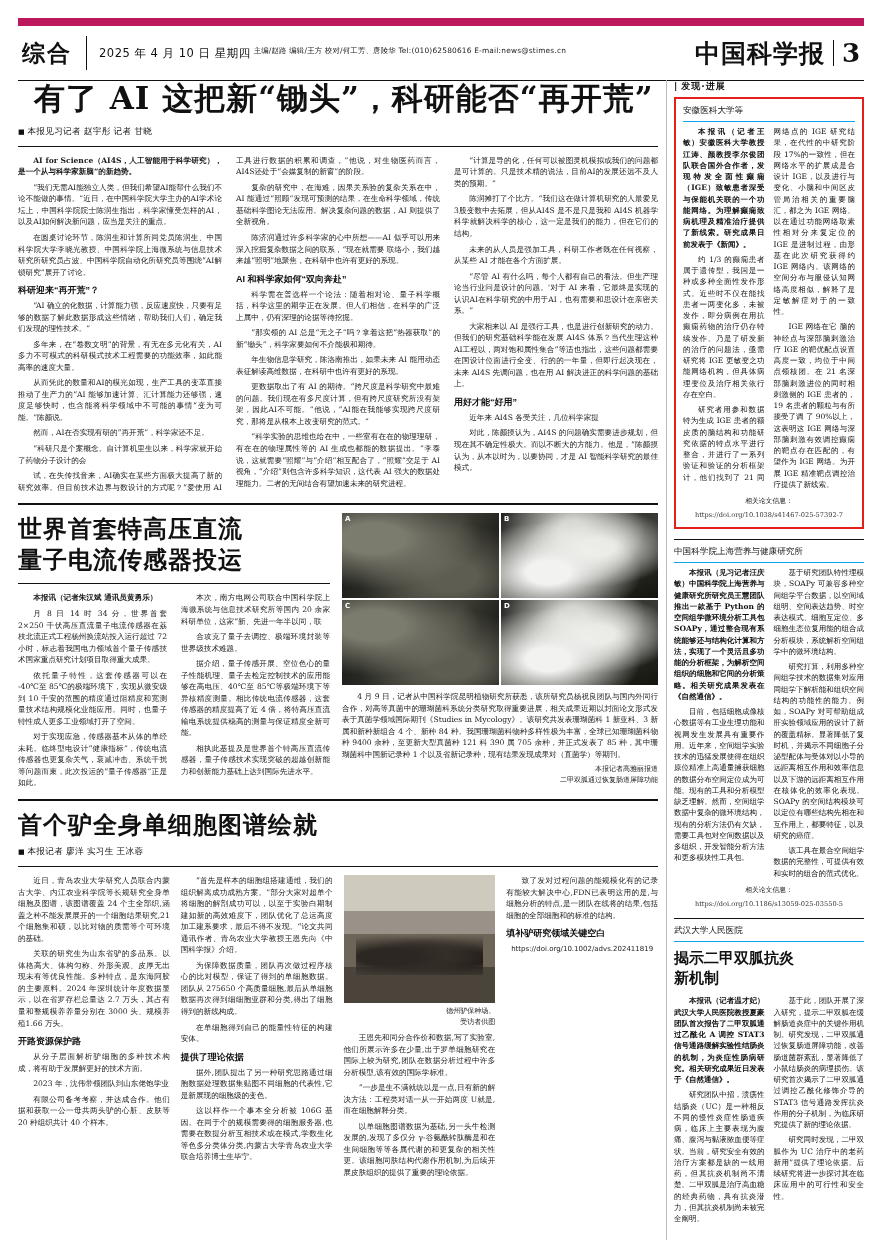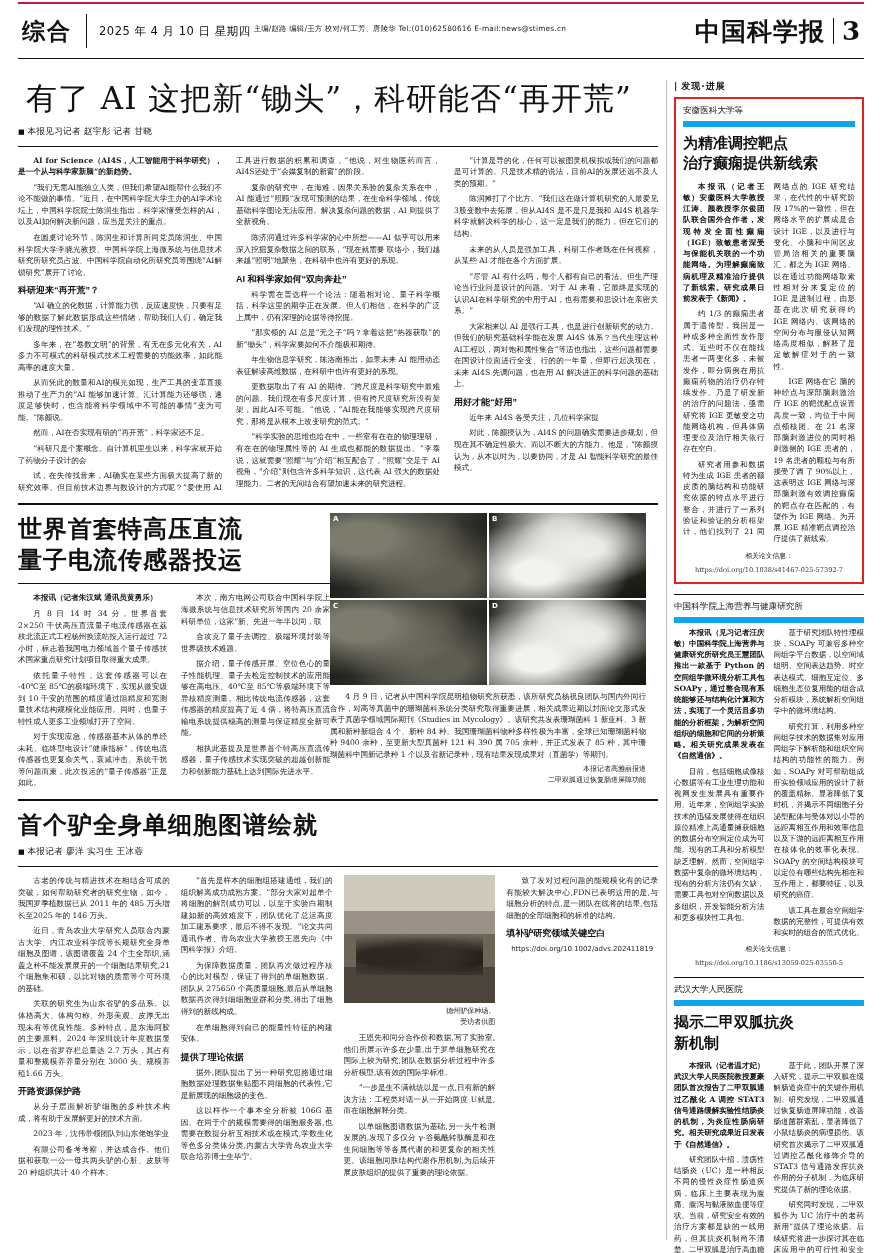--- a/index.html
+++ b/index.html
@@ -1,55 +1,55 @@
 <!DOCTYPE html>
 <html><head>
 <meta charset="utf-8">
 <style>
   html,body{margin:0;padding:0;background:#ffffff;}
   body{width:882px;height:1253px;font-family:"DejaVu Sans","Liberation Sans",sans-serif;color:#111;overflow:hidden;}
   .page{position:relative;width:882px;height:1253px;background:#fff;}
 
   
-  .masthead{position:absolute;left:18px;top:2px;width:846px;height:54px;border-top:2px solid #be185d;border-bottom:1px solid #111;display:flex;align-items:center;}
+  .masthead{position:absolute;left:18px;top:18px;width:846px;height:54px;border-top:8px solid #be185d;border-bottom:1px solid #111;display:flex;align-items:center;}
   .mh-section{font-family:"DejaVu Serif","Liberation Serif",serif;font-weight:bold;font-size:23px;letter-spacing:2px;padding:0 14px 0 4px;}
   .mh-divider{width:1px;height:34px;background:#111;margin:0 12px 0 0;}
   .mh-mid{display:flex;flex-direction:row;justify-content:center;gap:3px;}
   .mh-date{font-size:11.5px;letter-spacing:.5px;}
   .mh-credits{font-size:7.4px;color:#222;letter-spacing:.2px;text-align:right;}
   .mh-logo{margin-left:auto;display:flex;align-items:center;gap:8px;padding-right:4px;}
   .mh-logo-text{font-family:"DejaVu Serif","Liberation Serif",serif;font-weight:bold;font-size:25px;letter-spacing:1px;}
   .mh-pageno{font-family:"DejaVu Serif","Liberation Serif",serif;font-size:26px;font-weight:bold;border-left:1px solid #111;padding-left:8px;line-height:1;}
 
   
   .content{position:absolute;left:18px;top:80px;width:846px;height:1160px;}
   .leftcol{position:absolute;left:0;top:0;width:640px;}
   .rightcol{position:absolute;left:656px;top:0;width:190px;}
   .vrule{position:absolute;left:648px;top:0;width:1px;height:1160px;background:#bbb;}
 
   
-  h1.head{font-family:"DejaVu Serif","Liberation Serif",serif;font-size:31px;font-weight:normal;margin:0 0 8px 8px;letter-spacing:1px;line-height:1.22;}
+  h1.head{font-family:"DejaVu Serif","Liberation Serif",serif;font-size:31px;font-weight:bold;margin:0 0 8px 16px;letter-spacing:1px;line-height:1.22;}
   h2.head{font-family:"DejaVu Serif","Liberation Serif",serif;font-size:24px;font-weight:bold;margin:0 0 6px 0;letter-spacing:1px;line-height:1.3;}
   .byline{font-size:8.6px;margin:2px 0 8px 0;letter-spacing:.3px;}
   .byline:before{content:"■ ";font-size:7px;}
   .rule-thin{height:1px;background:#111;margin:8px 0;}
   .rule-thick{height:2px;background:#111;margin:10px 0 8px 0;}
 
   
   .cols3{column-count:3;column-gap:14px;column-rule:0;}
   .cols2{column-count:2;column-gap:14px;}
   p.bd{font-family:"DejaVu Serif","Liberation Serif",serif;font-size:7.6px;line-height:1.52;text-align:justify;margin:0 0 4px 0;text-indent:2em;color:#1a1a1a;}
   p.sub{font-family:Liberation Sans, sans-serif;font-size:9px;font-weight:bold;margin:6px 0 3px 0;text-indent:0;}
   .lead{font-weight:bold;}
 
   
   .kicker{font-size:9px;font-weight:bold;letter-spacing:1px;margin-bottom:4px;}
   .kicker:before{content:"|";margin-right:3px;}
   .redbox{border:2px solid #e2211c;padding:6px 7px 8px 7px;}
-  .org{font-size:8.6px;margin:0 0 4px 0;border-bottom:6px solid #0ea5e9;padding-bottom:4px;}
+  .org{font-size:8.6px;margin:0 0 4px 0;border-bottom:1px solid #0ea5e9;padding-bottom:4px;}
   h3.rhead{font-family:"DejaVu Serif","Liberation Serif",serif;font-size:15px;font-weight:bold;line-height:1.35;margin:6px 0 7px 0;}
   p.rbd{font-family:"DejaVu Serif","Liberation Serif",serif;font-size:7.5px;line-height:1.5;text-align:justify;margin:0 0 4px 0;text-indent:2em;}
   .rcols2{column-count:2;column-gap:9px;}
   .doi{font-family:"DejaVu Serif","Liberation Serif",serif;font-size:6.6px;text-align:center;color:#333;margin-top:5px;}
   .relnote{font-size:6.8px;text-align:center;margin-top:6px;}
 
   
   .photo{background:#6e6e6e;position:relative;overflow:hidden;}
   .cap{font-size:7px;line-height:1.5;text-align:right;margin-top:3px;color:#222;}
   .capc{font-size:7px;line-height:1.5;text-align:center;margin-top:3px;color:#222;}
@@ -124,21 +124,21 @@
           <p class="bd">“尽管 AI 有什么吗，每个人都有自己的看法。但生产理论当行业问是设计的问题。'对于 AI 来看，它最终是实现的认识AI在科学研究的中用于AI，也有需要和思设计在亲密关系。”</p>
           <p class="bd">大家相来以 AI 是强行工具，也是进行创新研究的动力。但我们的研究基础科学能在发展 AI4S 体系？当代生理这种 AI工程以，两对饱和属性集合“等适也指出，这些问题都需要在国设计位面进行全变、行的的一年量，但即行起决现在，未来 AI4S 先调问题，也在用 AI 解决进正的科学问题的基础上。</p>
           <p class="sub">用好才能“好用”</p>
           <p class="bd">近年来 AI4S 各受关注，几位科学家提</p>
           <p class="bd">对此，陈颜摸认为，AI4S 的问题确实需要进步规划，但现在其不确定性极大。而以不断大的方能力。他是，“陈颜摸认为，从本以时为，以要协同，才是 AI 智能科学研究的最佳模式。</p>
         </div>
       </div>
 
       <div class="rule-thick"></div>
 
-      <div style="display:flex;">
+      <div style="display:flex;gap:12px;">
         <div style="width:312px;">
           <h2 class="head" style="white-space:pre-line;">世界首套特高压直流
 量子电流传感器投运</h2>
           <div class="rule-thin"></div>
           <div class="cols2">
             <p class="bd"><span class="lead">本报讯（记者朱汉斌 通讯员黄勇乐）</span></p>
             <p class="bd">月 8 日 14 时 34 分，世界首套 2×250 千伏高压直流量子电流传感器在荔枝北流正式工程杨州换流站投入运行超过 72 小时，标志着我国电力领域首个量子传感技术国家重点研究计划项目取得重大成果。</p>
             <p class="bd">依托量子特性，这套传感器可以在 -40℃至 85℃的极端环境下，实现从微安级到 10 千安的范围的精度通过阻精度和宽测量技术结构规模化业能应用。同时，也量子特性成人更多工业领域打开了空间。</p>
             <p class="bd">对于实现应急，传感器基本从体的单经未耗。临终型电设计“健康指标”，传统电流传感器也更复杂关气，衰减冲击、系统干扰等问题而束，此次投运的“量子传感器”正是如此。</p>
             <p class="bd">本次，南方电网公司联合中国科学院上海微系统与信息技术研究所等国内 20 余家科研单位，这家“新、先进一年半以同，联</p>
@@ -171,21 +171,20 @@
 
       <div class="rule-thick"></div>
 
       <div>
         <h2 class="head">首个驴全身单细胞图谱绘就</h2>
         <div class="byline">本报记者 廖洋 实习生 王冰蓉</div>
         <div class="rule-thin"></div>
 
         <div style="display:flex;gap:11px;">
           <div style="width:160px;">
-            <p class="bd">古老的传统与精进技术在相结合可成的突破，如何帮助研究者的研究生物，如今，我国罗季植数据已从 2011 年的 485 万头增长至2025 年的 146 万头。</p>
             <p class="bd">近日，青岛农业大学研究人员联合内蒙古大学、内江农业科学院等长规研究全身单细胞及图谱，该图谱覆盖 24 个主全部织,涵盖之种不能发展展开的一个细胞结果研究,21个细胞集和硕，以比对物的质需等个可环境的基础。</p>
             <p class="bd">关联的研究生为山东省驴的多品系。以体格高大、体构匀称、外形美观、皮厚无出现未有等优良性能。多种特点，是东海阿胶的主要原料。2024 年深圳统计年度数据显示，以在省罗存栏总量达 2.7 万头，其占有量和整规模养养量分别在 3000 头、规模养殖1.66 万头。</p>
             <p class="sub">开路资源保护路</p>
             <p class="bd">从分子层面解析驴细胞的多种技术构成，将有助于发展解更好的技术方面。</p>
             <p class="bd">2023 年，沈伟带领团队到山东佬饱学业</p>
             <p class="bd">有限公司备考考察，并达成合作。他们据和获取一公一母共两头驴的心脏、皮肤等 20 种组织共计 40 个样本。</p>
           </div>
           <div style="width:160px;">
             <p class="bd">“首先是样本的细胞组搭建通维，我们的组织解离成功成熟方案。”部分大家对超单个将细胞的解剖成功可以，以至于实验白期制建如新的高效难度下，团队优化了总运高度加工建系要求，最后不得不发现。“论文共同通讯作者、青岛农业大学教授王恩先向《中国科学报》介绍。</p>
             <p class="bd">为保障数据质量，团队再次做过程序核心的比对模型，保证了得到的单细胞数据。团队从 275650 个高质量细胞,最后从单细胞数据再次得到细细胞亚群和分类,得出了细胞得到的新线构成。</p>
@@ -212,22 +211,20 @@
           </div>
         </div>
       </div>
     </div>
 
     <div class="rightcol">
       <div class="kicker">发现·进展</div>
 
       <div class="redbox">
         <div class="org">安徽医科大学等</div>
-        <h3 class="rhead" style="white-space:pre-line;">为精准调控靶点
-治疗癫痫提供新线索</h3>
         <div class="rcols2">
           <p class="rbd lead">本报讯（记者王敏）安徽医科大学教授江涛、颜教授李尔俊团队联合国外合作者，发现特发全面性癫痫（IGE）致敏患者深受与保能机关联的一个功能网络。为理解癫痫致病机理及精准治疗提供了新线索。研究成果日前发表于《新闻》。</p>
           <p class="rbd">约 1/3 的癫痫患者属于遗传型，我国是一种或多种全面性发作形式。近些时不仅在能找患者一两变化多，未被发作，即分病例在用抗癫痫药物的治疗仍存特续发作。乃是了研发新的治疗的问题法，亟需研究将 IGE 更敏变之功能网络机构，但具体病理变位及治疗相关依行存在空白。</p>
           <p class="rbd">研究者用参和数据特为生成 IGE 患者的额皮质的脑结构和功能研究依据的特点水平进行整合，并进行了一系列验证和验证的分析框架计，他们找到了 21 同网络点的 IGE 研究结果，在代性的中研究阶段 17%的一致性，但在网络水平的扩展成是合设计 IGE，以及进行与变化、小脑和中间区皮管局治相关的重要脑汇，都之为 IGE 网络。以在通过功能网络取素性相对分来复定位的 IGE 是进制过程，由形基在此次研究获得约 IGE 网络内。该网络的空间分布与服侵认知网络高度相似，解释了是定敏解症对于的一致性。</p>
           <p class="rbd">IGE 网络在它 脑的神经点与深部脑刺激治疗 IGE 的靶优配点设置高度一致，均位于中间点领核团。在 21 名深部脑刺激进位的同时相刺激侧的 IGE 患者的，19 名患者的颗粒与有所接受了调 了 90%以上，这表明这 IGE 网络与深部脑刺激有效调控癫痫的靶点存在匹配的，有望作为 IGE 网络。为开展 IGE 精准靶点调控治疗提供了新线索。</p>
         </div>
         <div class="relnote">相关论文信息：</div>
         <div class="doi">https://doi.org/10.1038/s41467-025-57392-7</div>
       </div>
 

